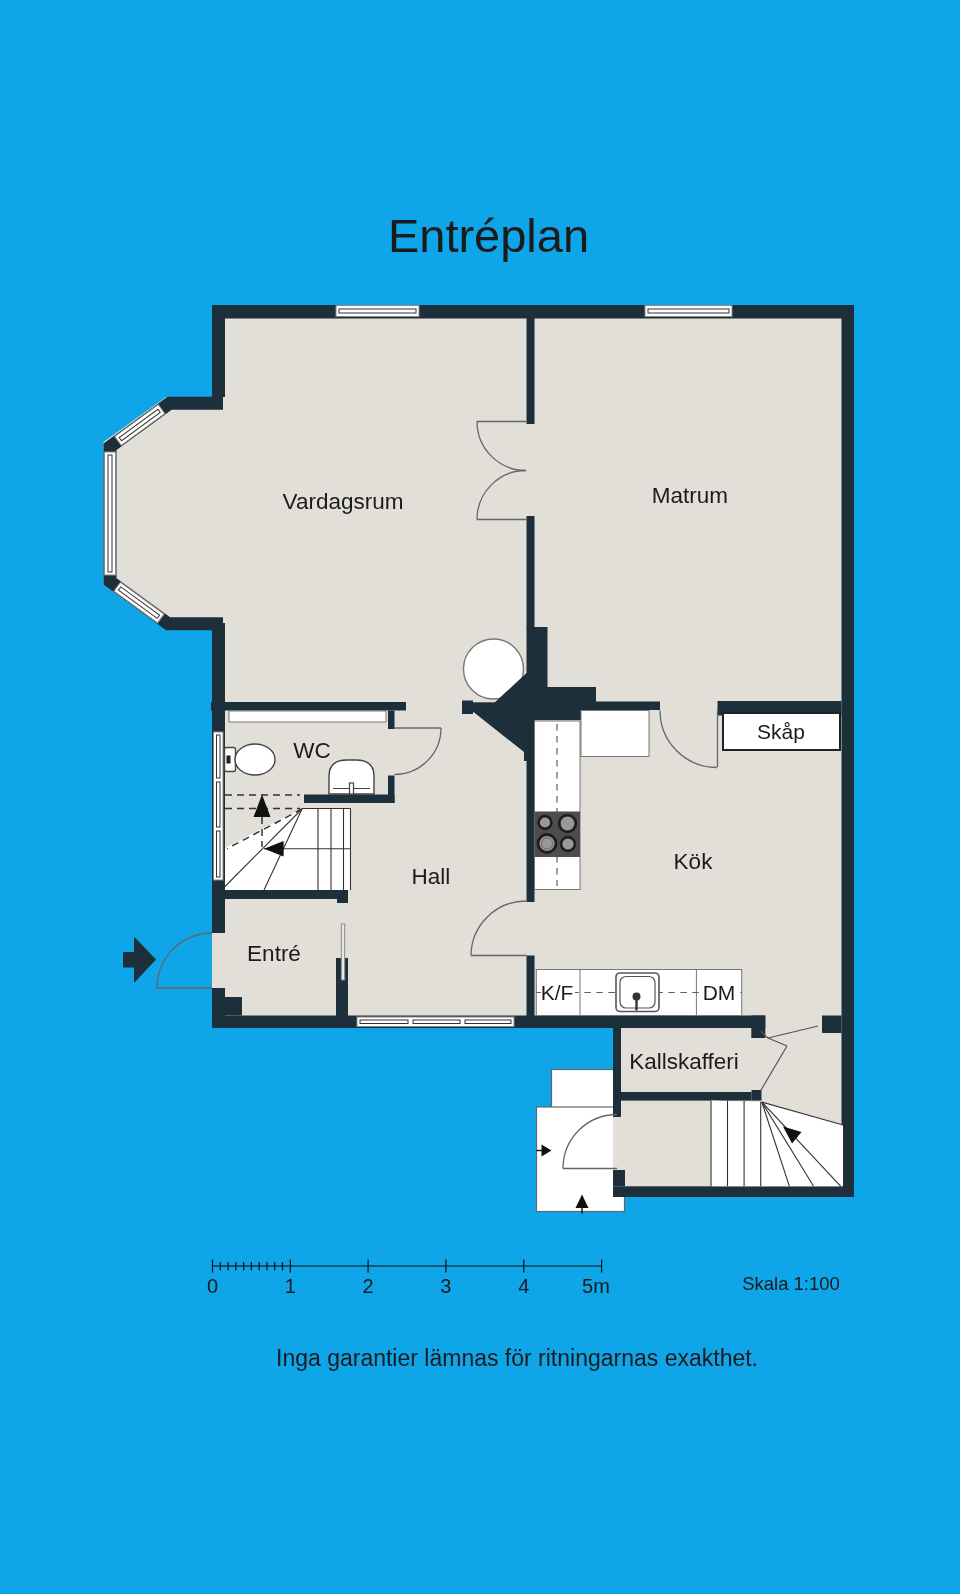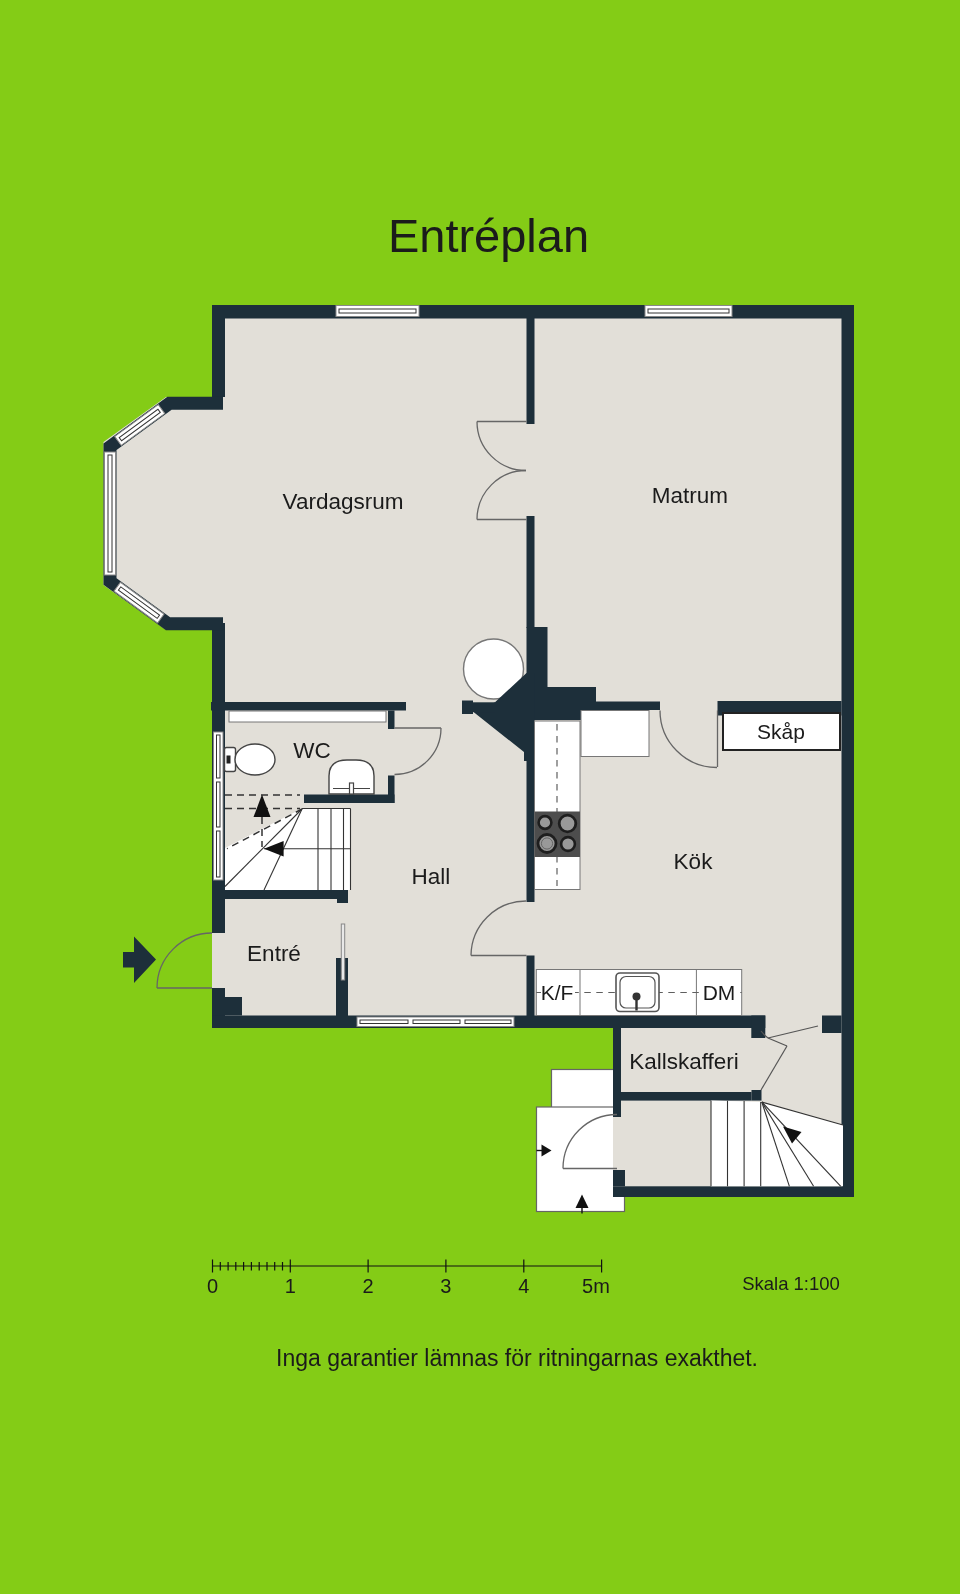--- a/index.html
+++ b/index.html
@@ -1,16 +1,16 @@
 <!DOCTYPE html>
 <html><head>
 <meta charset="utf-8">
 <style>
   html,body{margin:0;padding:0;background:#ffffff;}
-  .page{position:relative;width:960px;height:1594px;background:#84cc16;overflow:hidden;
+  .page{position:relative;width:960px;height:1594px;background:#0ea5e9;overflow:hidden;
         font-family:"Liberation Sans", sans-serif;}
   svg{position:absolute;left:0;top:0;}
   text{font-family:"Liberation Sans", sans-serif;fill:#1b1b1b;}
 </style>
 </head>
 <body>
 <div class="page">
 <svg width="960" height="1594" viewBox="0 0 960 1594">
 
   <text x="488.5" y="252" font-size="47" text-anchor="middle">Entréplan</text>

